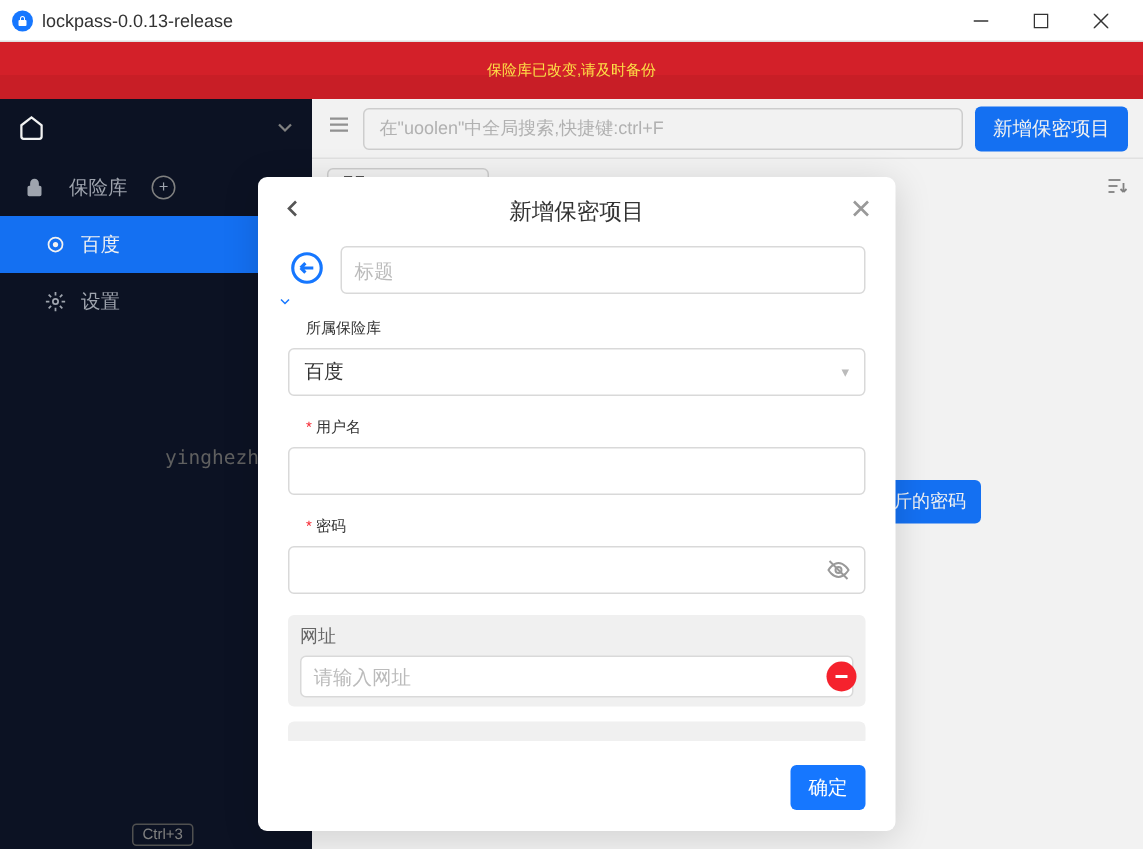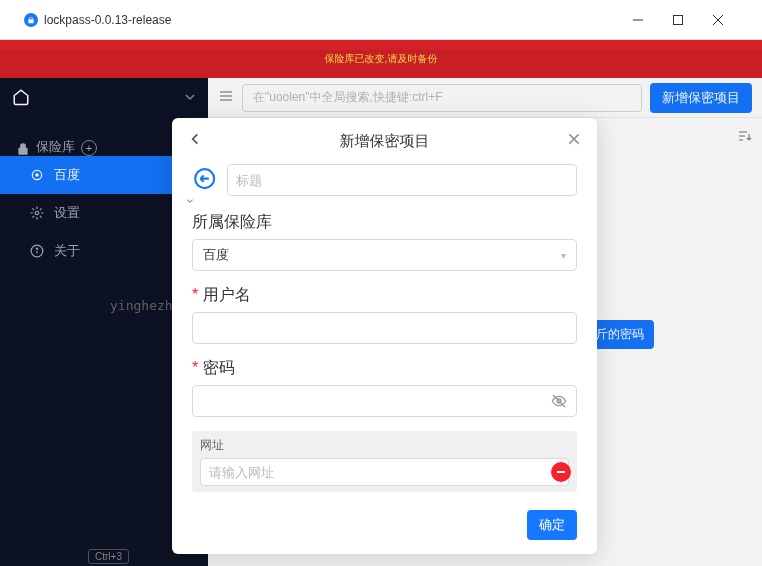--- a/index.html
+++ b/index.html
@@ -1,27 +1,27 @@
 <!DOCTYPE html>
 <html><head>
 <meta charset="utf-8">
 <style>
 *{margin:0;padding:0;box-sizing:border-box;font-family:-apple-system,"Microsoft YaHei",sans-serif}
 body{width:762px;height:566px;overflow:hidden;background:#fff;position:relative}
-.titlebar{height:40px;background:#fff;border-bottom:1px solid #e0e0e0;display:flex;align-items:center;padding:0 24px;font-size:12px;color:#333}
+.titlebar{height:28px;background:#fff;border-bottom:1px solid #e0e0e0;display:flex;align-items:center;padding:0 8px;font-size:12px;color:#333}
 .tb-icon{width:14px;height:14px;background:#1677ff;border-radius:50%;margin-right:6px;display:flex;align-items:center;justify-content:center}
 .tb-icon svg{width:8px;height:8px}
 .tb-ctrls{margin-left:auto;display:flex;gap:0}
 .tb-btn{width:40px;height:28px;display:flex;align-items:center;justify-content:center;color:#333;cursor:pointer}
 .banner{height:38px;background:#d32029;color:#fde047;font-size:10px;display:flex;align-items:center;justify-content:center}
 .app{display:flex;height:calc(566px - 50px)}
 .sidebar{width:208px;background:#0d1425;color:#a8adb8;display:flex;flex-direction:column;font-size:13px}
 .sb-top{height:40px;display:flex;align-items:center;padding:0 12px;justify-content:space-between}
 .home-icon{color:#fff}
-.sb-sect{height:38px;display:flex;align-items:flex-end;padding:0 16px;gap:6px;cursor:pointer}
+.sb-sect{height:38px;display:flex;align-items:center;padding:0 16px;gap:16px;cursor:pointer}
 .sb-sect .plus{width:16px;height:16px;border:1px solid #888;border-radius:50%;display:flex;align-items:center;justify-content:center;font-size:11px}
 .sb-item{height:38px;display:flex;align-items:center;padding:0 30px;gap:10px;cursor:pointer}
 .sb-item.active{background:#1677ff;color:#fff}
 .chev{margin-left:auto}
 .main{flex:1;background:#fff;display:flex;flex-direction:column}
 .toolbar{height:40px;display:flex;align-items:center;padding:0 10px;gap:8px;border-bottom:1px solid #eee}
 .burger{color:#999;cursor:pointer}
 .search{flex:1;height:28px;border:1px solid #d9d9d9;border-radius:4px;padding:0 10px;font-size:12px;color:#bbb;display:flex;align-items:center}
 .btn-primary{background:#1677ff;color:#fff;border:none;border-radius:4px;padding:6px 12px;font-size:13px;cursor:pointer}
 .catbar{height:40px;display:flex;align-items:center;padding:0 10px;gap:8px}
@@ -35,21 +35,21 @@
 .m-back{cursor:pointer;color:#555;font-size:16px}
 .m-title{flex:1;text-align:center}
 .m-close{cursor:pointer;color:#999;font-size:16px}
 .m-body{flex:1;overflow-y:auto;padding:0 20px 10px;position:relative}
 .m-body::-webkit-scrollbar{width:6px}
 .m-body::-webkit-scrollbar-thumb{background:#ccc;border-radius:3px}
 .title-row{display:flex;align-items:center;gap:10px;margin-bottom:16px}
 .title-ico{width:28px;height:28px;color:#1677ff}
 .inp{width:100%;height:32px;border:1px solid #d9d9d9;border-radius:4px;padding:0 8px;font-size:13px;outline:none}
 .inp::placeholder{color:#bbb}
-.lbl{font-size:16px;color:#333;margin:6px 0}
+.lbl{font-size:10px;color:#333;margin:6px 12px}
 .req::before{content:"* ";color:#f5222d}
 .sel{width:100%;height:32px;border:1px solid #d9d9d9;border-radius:4px;padding:0 10px;font-size:13px;display:flex;align-items:center;justify-content:space-between;color:#333;margin-bottom:14px}
 .sel .ar{color:#bbb;font-size:10px}
 .fgroup{margin-bottom:14px}
 .pwwrap{position:relative}
 .eye{position:absolute;right:10px;top:8px;color:#999;cursor:pointer}
 .urlblock{background:#f0f0f0;border-radius:4px;padding:6px 8px;margin-bottom:10px;position:relative}
 .urllbl{font-size:12px;color:#666;margin-bottom:4px}
 .urlblock .inp{background:#fff;height:28px}
 .rmbtn{position:absolute;right:6px;bottom:10px;width:20px;height:20px;background:#f5222d;border-radius:50%;display:flex;align-items:center;justify-content:center;cursor:pointer}
@@ -121,28 +121,20 @@
         </svg>
       <span>百度</span>
     </div>
     <div class="sb-item">
       <svg width="14" height="14" viewBox="0 0 24 24" fill="none" stroke="#a8adb8" stroke-width="2">
           <circle cx="12" cy="12" r="3"></circle>
           <path d="M12 1v4m0 14v4M4.2 4.2l2.8 2.8m10 10l2.8 2.8M1 12h4m14 0h4M4.2 19.8l2.8-2.8m10-10l2.8-2.8"></path>
         </svg>
       <span>设置</span>
     </div>
-    <div class="sb-item">
-      <svg width="14" height="14" viewBox="0 0 24 24" fill="none" stroke="#a8adb8" stroke-width="2">
-          <circle cx="12" cy="12" r="10"></circle>
-          <line x1="12" y1="16" x2="12" y2="12"></line>
-          <circle cx="12" cy="8" r="1" fill="#a8adb8"></circle>
-        </svg>
-      <span>关于</span>
-    </div>
   </div>
 
   <div class="main">
     <div class="toolbar">
       <span class="burger">
         <svg width="16" height="16" viewBox="0 0 16 16">
             <line x1="2" y1="4" x2="14" y2="4" stroke="#999" stroke-width="1.5"></line>
             <line x1="2" y1="8" x2="14" y2="8" stroke="#999" stroke-width="1.5"></line>
             <line x1="2" y1="12" x2="14" y2="12" stroke="#999" stroke-width="1.5"></line>
           </svg>

